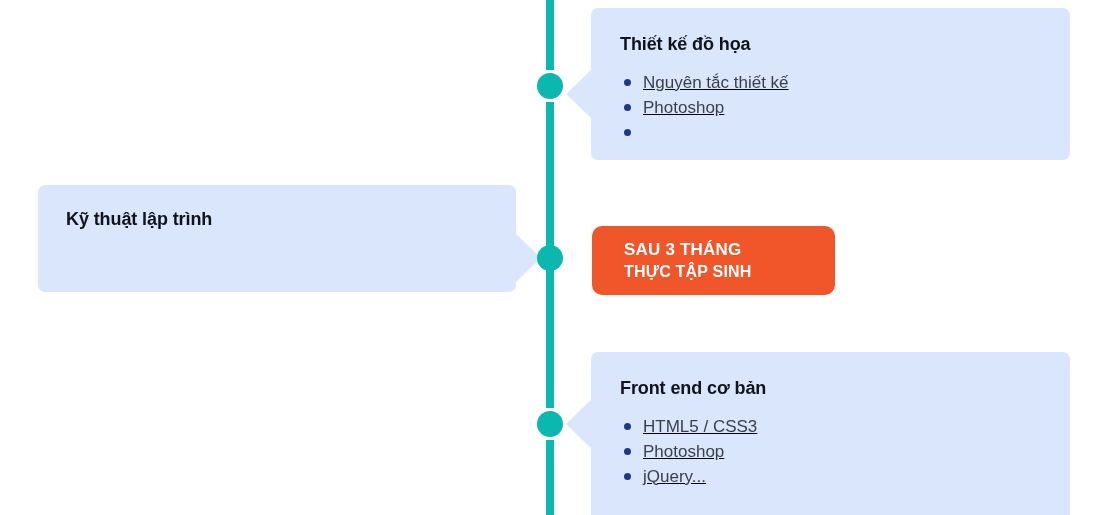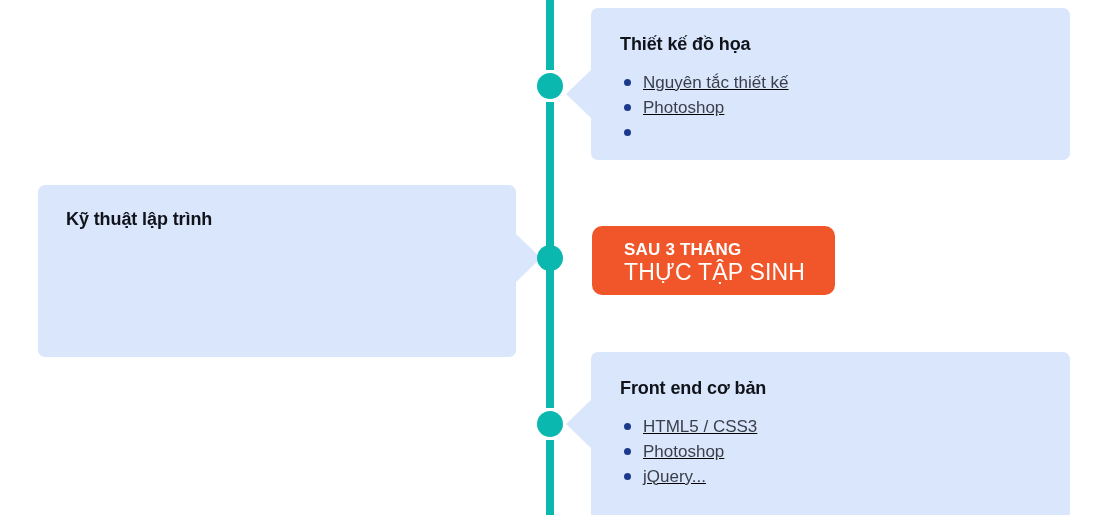--- a/index.html
+++ b/index.html
@@ -69,21 +69,21 @@
     left: 591px;
     top: 352px;
     width: 479px;
     height: 178px;
     padding: 26px 0 0 29px;
   }
   .card-left {
     left: 38px;
     top: 185px;
     width: 478px;
-    height: 172px;
+    height: 107px;
     padding: 24px 0 0 28px;
   }
 
   
   .notch {
     position: absolute;
     width: 0;
     height: 0;
   }
   
@@ -148,22 +148,22 @@
     padding: 13px 0 0 32px;
   }
   .badge-line-1 {
     font-size: 17px;
     font-weight: bold;
     color: #ffffff;
     letter-spacing: 0.2px;
     line-height: 22px;
   }
   .badge-line-2 {
-    font-size: 23px;
-    font-weight: normal;
+    font-size: 16px;
+    font-weight: bold;
     color: #ffffff;
     letter-spacing: 0.2px;
     line-height: 22px;
   }
 </style>
 </head>
 <body>
 
 <div id="canvas">
 

